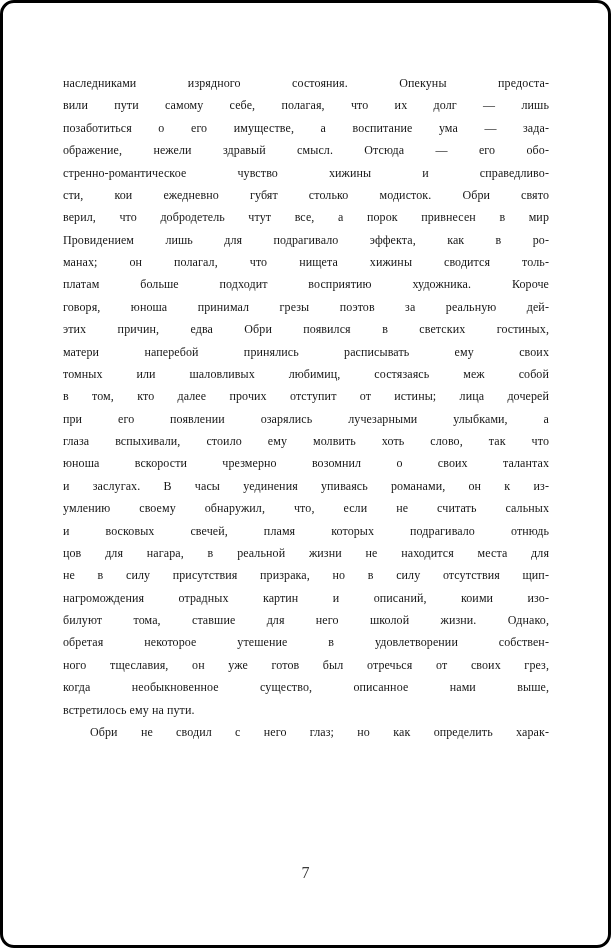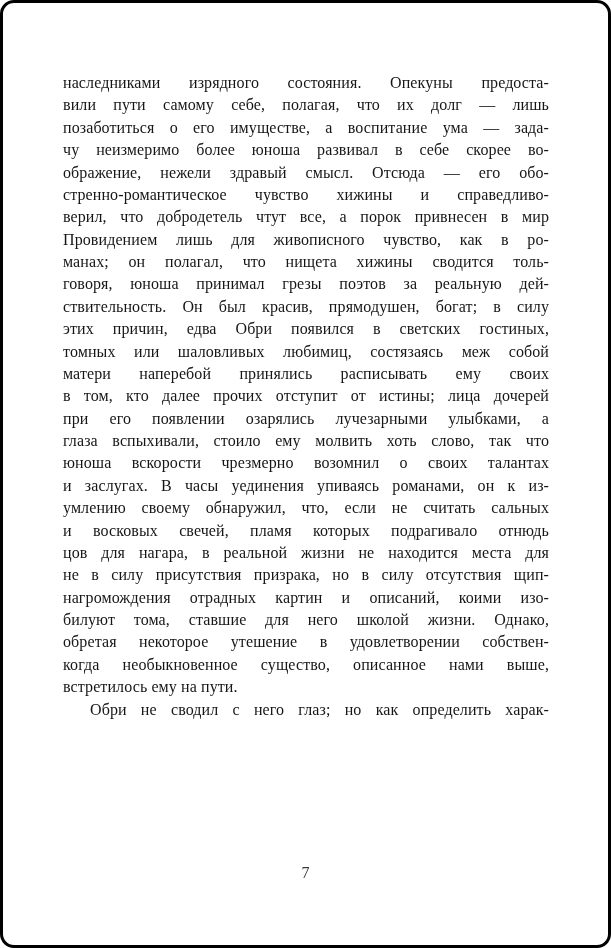--- a/index.html
+++ b/index.html
@@ -21,21 +21,21 @@
     inset: 0;
     border: 3px solid #000000;
     border-radius: 14px;
     pointer-events: none;
   }
   .text-block {
     position: absolute;
     left: 63px;
     top: 72px;
     width: 486px;
-    font-size: 16px;
+    font-size: 12px;
     line-height: 22.37px;
     color: #161616;
     letter-spacing: 0.1px;
   }
   .line {
     text-align: justify;
     text-align-last: justify;
     min-height: 22.37px;
   }
   .line.no-justify {
@@ -55,42 +55,43 @@
   }
 </style>
 </head>
 <body>
 
 <div class="screen">
   <div class="text-block">
       <div class="line">наследниками изрядного состояния. Опекуны предоста-</div>
       <div class="line">вили пути самому себе, полагая, что их долг — лишь</div>
       <div class="line">позаботиться о его имуществе, а воспитание ума — зада-</div>
-      <div class="line">чу неизмеримо более юноша развивал в себе скорее во-</div>
       <div class="line">ображение, нежели здравый смысл. Отсюда — его обо-</div>
       <div class="line">стренно-романтическое чувство хижины и справедливо-</div>
+      <div class="line">сти, кои ежедневно губят столько модисток. Обри свято</div>
       <div class="line">верил, что добродетель чтут все, а порок привнесен в мир</div>
-      <div class="line">Провидением лишь для живописного чувство, как в ро-</div>
+      <div class="line">Провидением лишь для подрагивало эффекта, как в ро-</div>
       <div class="line">манах; он полагал, что нищета хижины сводится толь-</div>
+      <div class="line">платам больше подходит восприятию художника. Короче</div>
       <div class="line">говоря, юноша принимал грезы поэтов за реальную дей-</div>
-      <div class="line">ствительность. Он был красив, прямодушен, богат; в силу</div>
       <div class="line">этих причин, едва Обри появился в светских гостиных,</div>
+      <div class="line">матери наперебой принялись расписывать ему своих</div>
       <div class="line">томных или шаловливых любимиц, состязаясь меж собой</div>
-      <div class="line">матери наперебой принялись расписывать ему своих</div>
       <div class="line">в том, кто далее прочих отступит от истины; лица дочерей</div>
       <div class="line">при его появлении озарялись лучезарными улыбками, а</div>
       <div class="line">глаза вспыхивали, стоило ему молвить хоть слово, так что</div>
       <div class="line">юноша вскорости чрезмерно возомнил о своих талантах</div>
       <div class="line">и заслугах. В часы уединения упиваясь романами, он к из-</div>
       <div class="line">умлению своему обнаружил, что, если не считать сальных</div>
       <div class="line">и восковых свечей, пламя которых подрагивало отнюдь</div>
       <div class="line">цов для нагара, в реальной жизни не находится места для</div>
       <div class="line">не в силу присутствия призрака, но в силу отсутствия щип-</div>
       <div class="line">нагромождения отрадных картин и описаний, коими изо-</div>
       <div class="line">билуют тома, ставшие для него школой жизни. Однако,</div>
       <div class="line">обретая некоторое утешение в удовлетворении собствен-</div>
+      <div class="line">ного тщеславия, он уже готов был отречься от своих грез,</div>
       <div class="line">когда необыкновенное существо, описанное нами выше,</div>
       <div class="line no-justify">встретилось ему на пути.</div>
       <div class="line indent">Обри не сводил с него глаз; но как определить харак-</div>
     </div>
   <div class="page-number">7</div>
   <div class="page-frame"></div>
 </div>
 
 </body></html>

